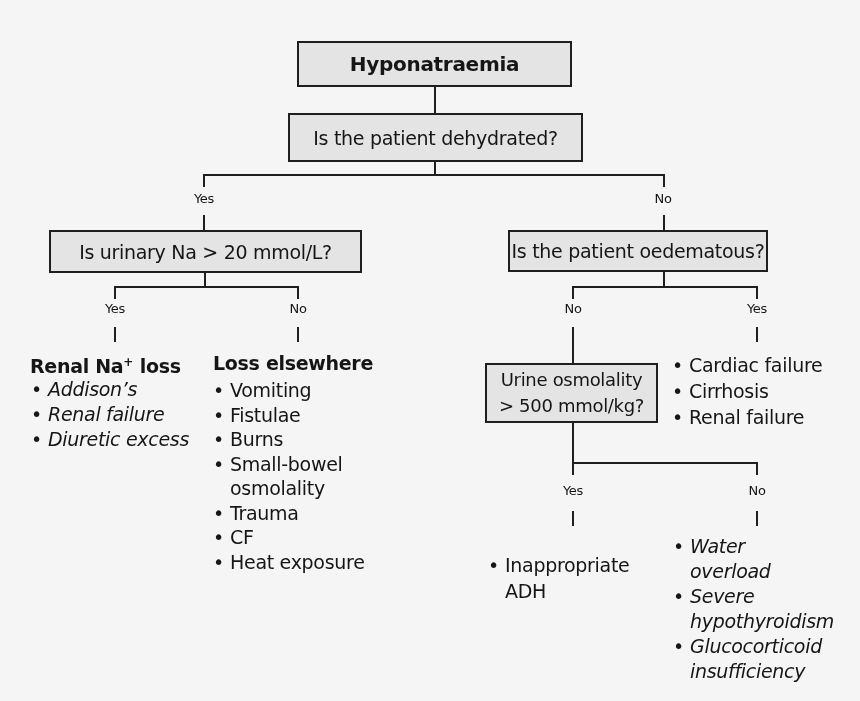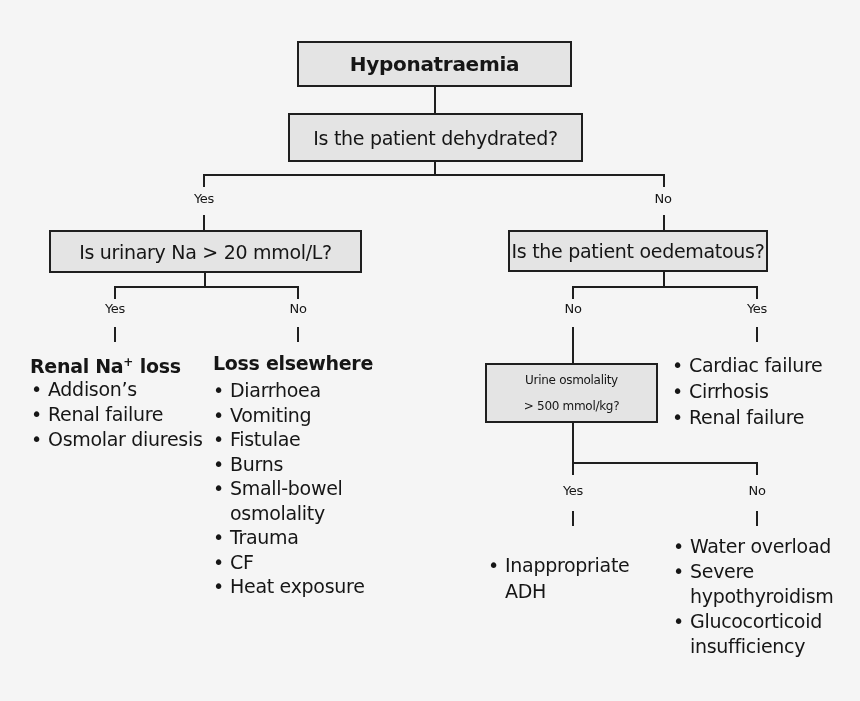--- a/index.html
+++ b/index.html
@@ -15,36 +15,36 @@
     position:absolute;
     background:#e4e4e4;
     border:2px solid #1f1f1f;
     display:flex;align-items:center;justify-content:center;
     font-size:19px;
     box-sizing:border-box;
     text-align:center;
     z-index:2;
   }
   .box.bold{font-weight:bold;font-size:20px;}
-  .box.two-line{flex-direction:column;font-size:12px;line-height:26px;}
+  .box.two-line{flex-direction:column;font-size:18px;line-height:26px;}
   .vline{position:absolute;width:2px;background:#1f1f1f;z-index:1;}
   .hline{position:absolute;height:2px;background:#1f1f1f;z-index:1;}
   .branch-label{
     position:absolute;width:64px;text-align:center;
     font-size:13px;line-height:21px;z-index:2;
   }
   .list-header{position:absolute;font-weight:bold;font-size:19px;line-height:21px;}
   .list-header sup{font-size:12px;letter-spacing:0;}
   ul.outcome{
     position:absolute;list-style:none;margin:0;padding:0;
     font-size:19px;
   }
   ul.outcome li{position:relative;padding-left:17px;}
   ul.outcome li::before{content:"\2022";position:absolute;left:0;top:0;}
-  ul.lh25 li{line-height:25px;}
+  ul.lh25 li{line-height:25px;font-style:italic;}
   ul.lh245 li{line-height:24.5px;}
   ul.lh26 li{line-height:26px;}
 </style>
 </head>
 <body>
 
 <div class="canvas">
 
   <div class="vline" style="left:434px;top:87px;height:26px;"></div>
   <div class="vline" style="left:434px;top:161px;height:14px;"></div>
@@ -96,26 +96,25 @@
   <div class="branch-label" style="left:725px;top:298px;">Yes</div>
   <div class="branch-label" style="left:541px;top:480px;">Yes</div>
   <div class="branch-label" style="left:725px;top:480px;">No</div>
 
   <div class="list-header" style="left:30px;top:352px;">
     <span>Renal Na</span><sup>+</sup><span> loss</span>
   </div>
   <ul class="outcome lh25" style="left:31px;top:377px;width:180px;">
       <li>Addison’s</li>
       <li>Renal failure</li>
-      <li>Osmolar diuresis</li>
+      <li>Diuretic excess</li>
     </ul>
 
   <div class="list-header" style="left:213px;top:353px;">Loss elsewhere</div>
   <ul class="outcome lh245" style="left:213px;top:378px;width:172px;">
-      <li>Diarrhoea</li>
       <li>Vomiting</li>
       <li>Fistulae</li>
       <li>Burns</li>
       <li>Small-bowel osmolality</li>
       <li>Trauma</li>
       <li>CF</li>
       <li>Heat exposure</li>
     </ul>
 
   <ul class="outcome lh26" style="left:672px;top:352px;width:175px;">

